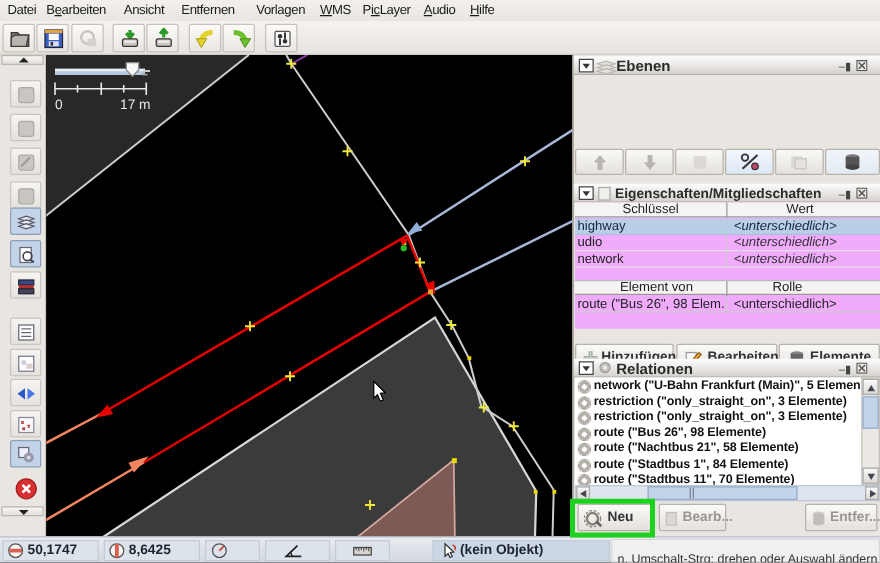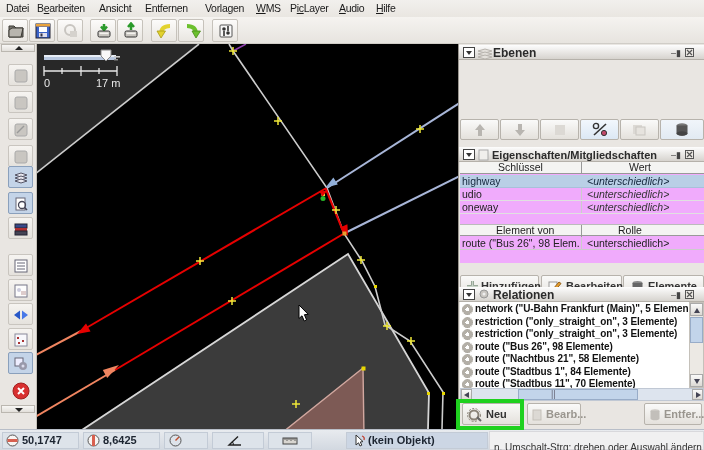--- a/index.html
+++ b/index.html
@@ -360,21 +360,21 @@
     <div style="position:absolute;left:121px;top:13px;width:1px;height:39px;background:#ccc"></div>
       <div style="position:absolute;left:0;top:13px;width:244px;height:13px;background:#b9cfe6;color:#14263c;border-bottom:1px solid #a8c0da">
       <span style="position:absolute;left:2px;top:0">highway</span>
       <span style="position:absolute;left:127px;top:0;font-style:italic">&lt;unterschiedlich&gt;</span>
     </div>
     <div style="position:absolute;left:0;top:26px;width:244px;height:13px;color:#222;border-bottom:1px solid #e0e0e0">
       <span style="position:absolute;left:2px;top:0">udio</span>
       <span style="position:absolute;left:127px;top:0;font-style:italic;color:#333">&lt;unterschiedlich&gt;</span>
     </div>
     <div style="position:absolute;left:0;top:39px;width:244px;height:13px;color:#222;border-bottom:1px solid #e0e0e0">
-      <span style="position:absolute;left:2px;top:0">oneway</span>
+      <span style="position:absolute;left:2px;top:0">network</span>
       <span style="position:absolute;left:127px;top:0;font-style:italic;color:#333">&lt;unterschiedlich&gt;</span>
     </div>
 
     <div style="position:absolute;left:0;top:62px;width:244px;height:12px;background:#f4f4f2;border-top:1px solid #bbb;border-bottom:1px solid #999;color:#222">
       <span style="position:absolute;left:36px;top:-1px">Element von</span>
       <span style="position:absolute;left:158px;top:-1px">Rolle</span>
       <div style="position:absolute;left:121px;top:0;width:1px;height:12px;background:#999"></div>
     </div>
     <div style="position:absolute;left:0;top:75px;width:244px;height:13px;color:#222;border-bottom:1px solid #ccc">
       <span style="position:absolute;left:2px;top:0;width:118px;overflow:hidden;white-space:nowrap">route ("Bus 26", 98 Elem...</span>

